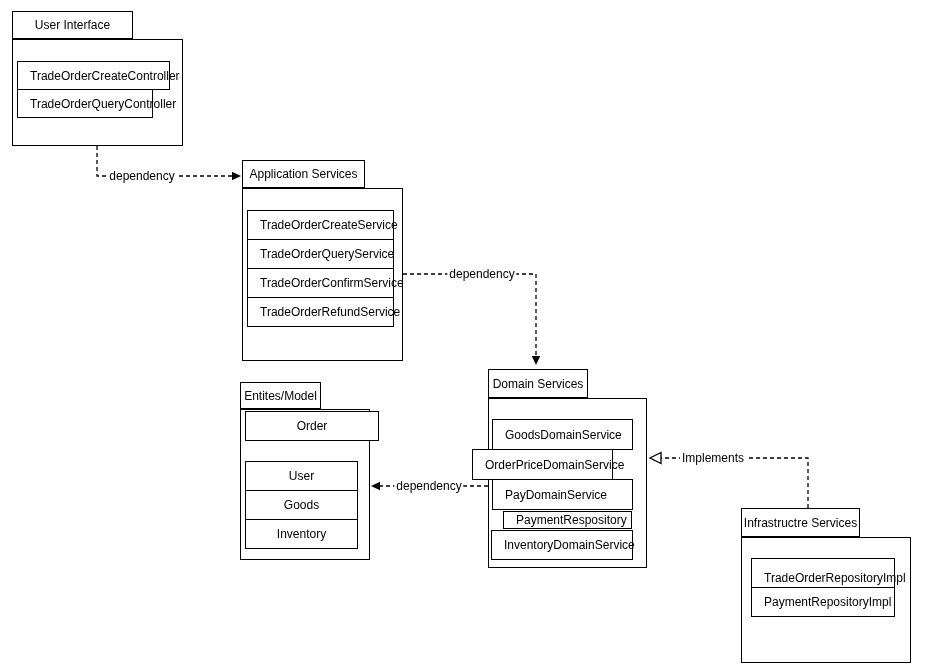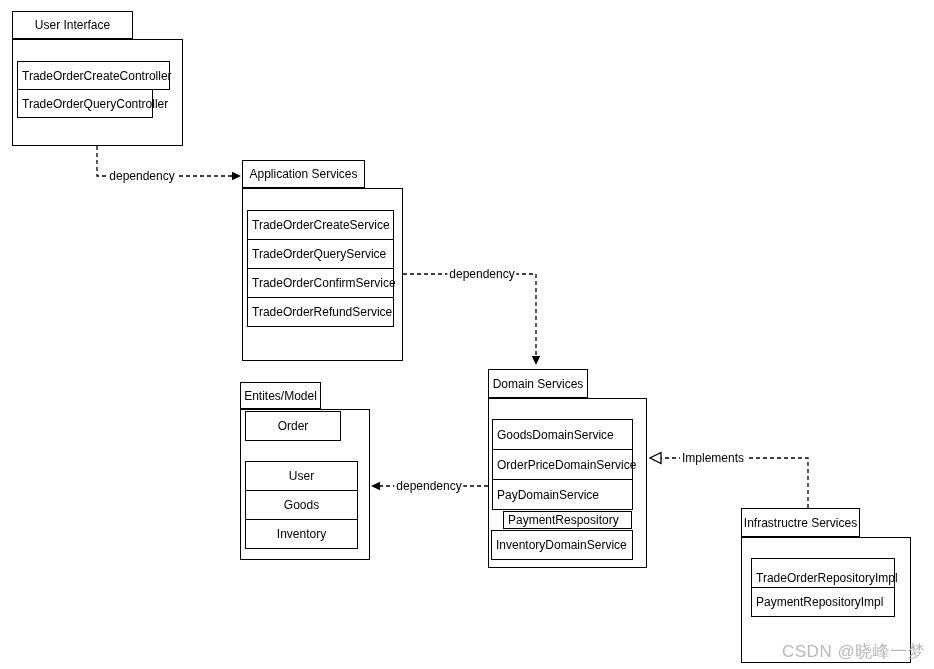--- a/index.html
+++ b/index.html
@@ -40,21 +40,21 @@
   }
   .cls {
     position: absolute;
     box-sizing: border-box;
     border: 1.3px solid #000000;
     background: #ffffff;
     display: flex;
     align-items: center;
     font-size: 12px;
     white-space: nowrap;
-    padding-left: 4px;
+    padding-left: 12px;
     z-index: 4;
   }
   .cls.center { justify-content: center; padding-left: 0; }
   .wire-label {
     position: absolute;
     transform: translate(-50%, -50%);
     background: #ffffff;
     font-size: 12px;
     line-height: 14px;
     padding: 0 2px;
@@ -112,47 +112,46 @@
     <div class="cls" style="left:247px;top:239px;width:147px;height:30px">TradeOrderQueryService</div>
     <div class="cls" style="left:247px;top:268px;width:147px;height:30px">TradeOrderConfirmService</div>
     <div class="cls" style="left:247px;top:297px;width:147px;height:30px">TradeOrderRefundService</div>
   </div>
 
   <div>
     <div class="tab" style="left:240px;top:382px;width:81px;height:27px">
       <span>Entites/Model</span>
     </div>
     <div class="pkgbody" style="left:240px;top:409px;width:130px;height:151px"></div>
-    <div class="cls center" style="left:245px;top:411px;width:96px;height:30px">Order</div>
+    <div class="cls center" style="left:245px;top:411px;width:134px;height:30px">Order</div>
     <div class="cls center" style="left:245px;top:461px;width:113px;height:30px">User</div>
     <div class="cls center" style="left:245px;top:490px;width:113px;height:30px">Goods</div>
     <div class="cls center" style="left:245px;top:519px;width:113px;height:30px">Inventory</div>
   </div>
 
   <div>
     <div class="tab" style="left:488px;top:369px;width:100px;height:29px">
       <span>Domain Services</span>
     </div>
     <div class="pkgbody" style="left:488px;top:398px;width:159px;height:170px"></div>
     <div class="cls" style="left:492px;top:419px;width:141px;height:31px">GoodsDomainService</div>
-    <div class="cls" style="left:492px;top:449px;width:141px;height:31px">OrderPriceDomainService</div>
+    <div class="cls" style="left:472px;top:449px;width:141px;height:31px">OrderPriceDomainService</div>
     <div class="cls" style="left:492px;top:479px;width:141px;height:31px">PayDomainService</div>
     <div class="cls" style="left:503px;top:511px;width:129px;height:18px;">PaymentRespository</div>
     <div class="cls" style="left:491px;top:530px;width:142px;height:30px">InventoryDomainService</div>
   </div>
 
   <div>
     <div class="tab" style="left:741px;top:508px;width:119px;height:29px">
       <span>Infrastructre Services</span>
     </div>
     <div class="pkgbody" style="left:741px;top:537px;width:170px;height:126px"></div>
     <div class="cls" style="left:751px;top:558px;width:144px;height:39px">TradeOrderRepositoryImpl</div>
     <div class="cls" style="left:751px;top:587px;width:144px;height:30px">PaymentRepositoryImpl</div>
   </div>
 
   <div class="wire-label" style="left:142px;top:176px">dependency</div>
   <div class="wire-label" style="left:482px;top:274px">dependency</div>
   <div class="wire-label" style="left:429px;top:486px">dependency</div>
   <div class="wire-label" style="left:713px;top:458px">Implements</div>
 
-  <div class="watermark">CSDN @晓峰一梦</div>
 
 </div>
 
 </body></html>

